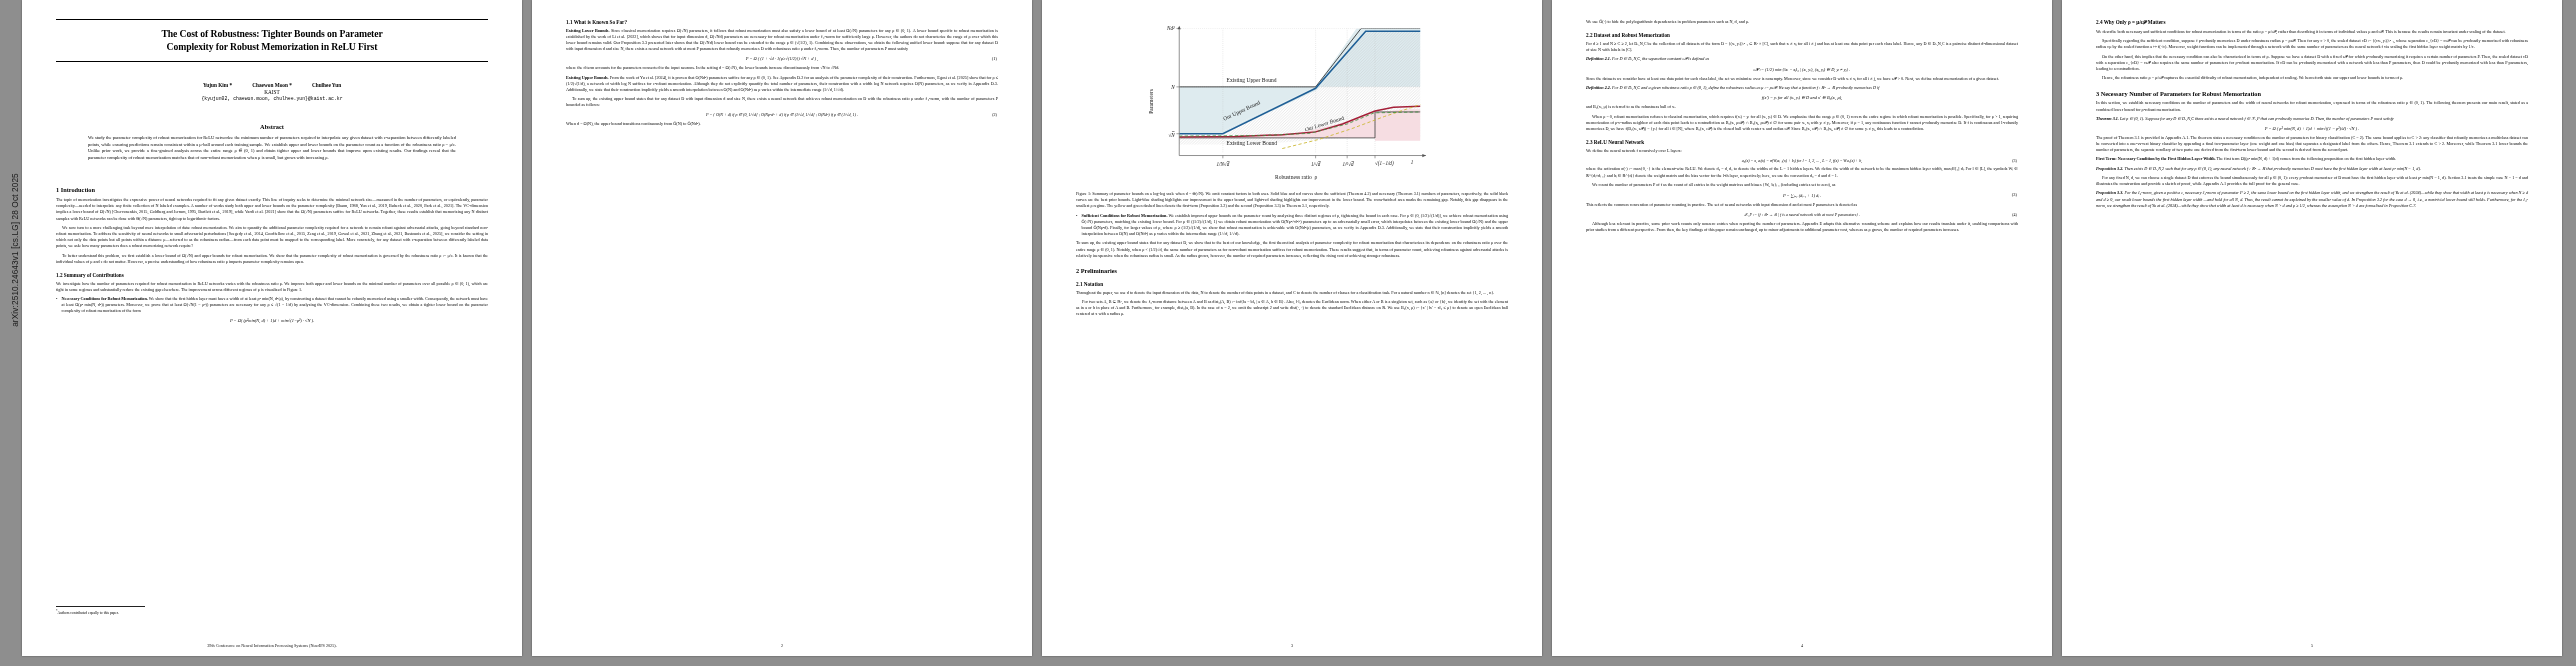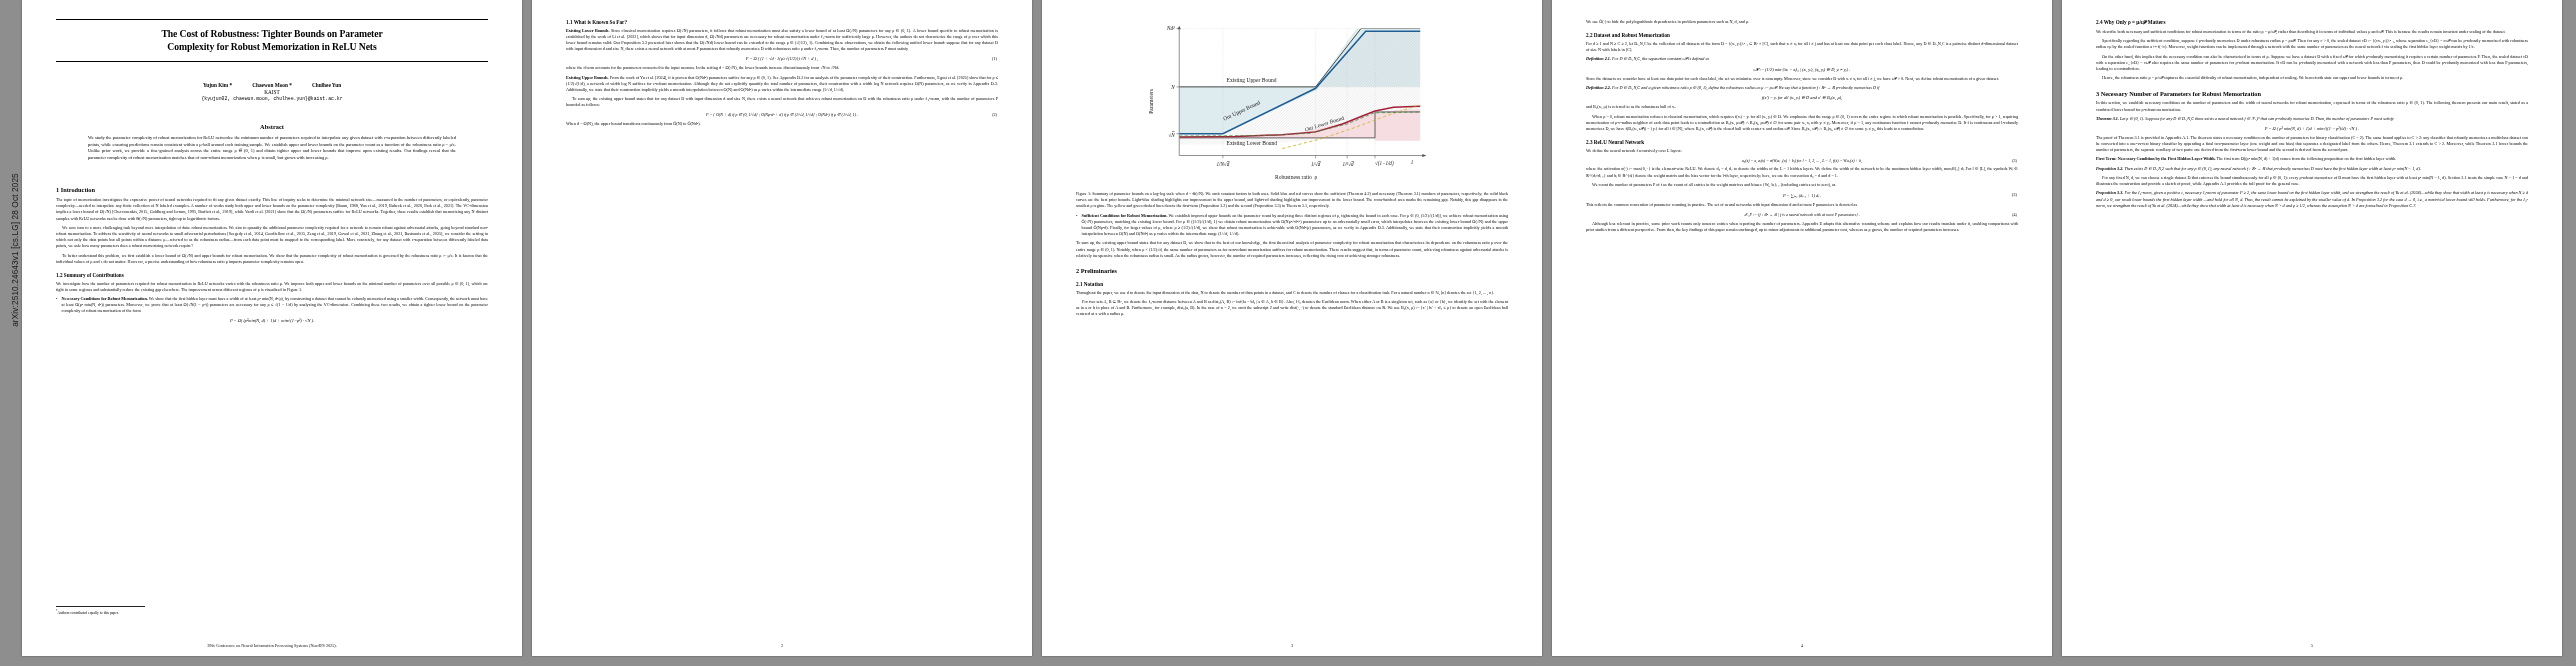--- a/index.html
+++ b/index.html
@@ -54,21 +54,21 @@
     <div class="arxiv-id">arXiv:2510.24643v1  [cs.LG]  28 Oct 2025</div>
   </div>
 
   <div class="pages">
 
     <div class="page">
       <div class="pad">
         <hr class="rule-thick">
         <div class="ptitle">
           <div>The Cost of Robustness: Tighter Bounds on Parameter</div>
-          <div>Complexity for Robust Memorization in ReLU Nets</div>
+          <div>Complexity for Robust Memorization in ReLU First</div>
         </div>
         <hr class="rule-thin">
 
         <div class="authors">
           <span>Yujun Kim *</span><span class="sp"></span><span>Chaewon Moon *</span><span class="sp"></span><span>Chulhee Yun</span>
         </div>
         <div class="affil">KAIST</div>
         <div class="emails">{kyujun02, chaewon.moon, chulhee.yun}@kaist.ac.kr</div>
 
         <div class="abs-head">Abstract</div>

